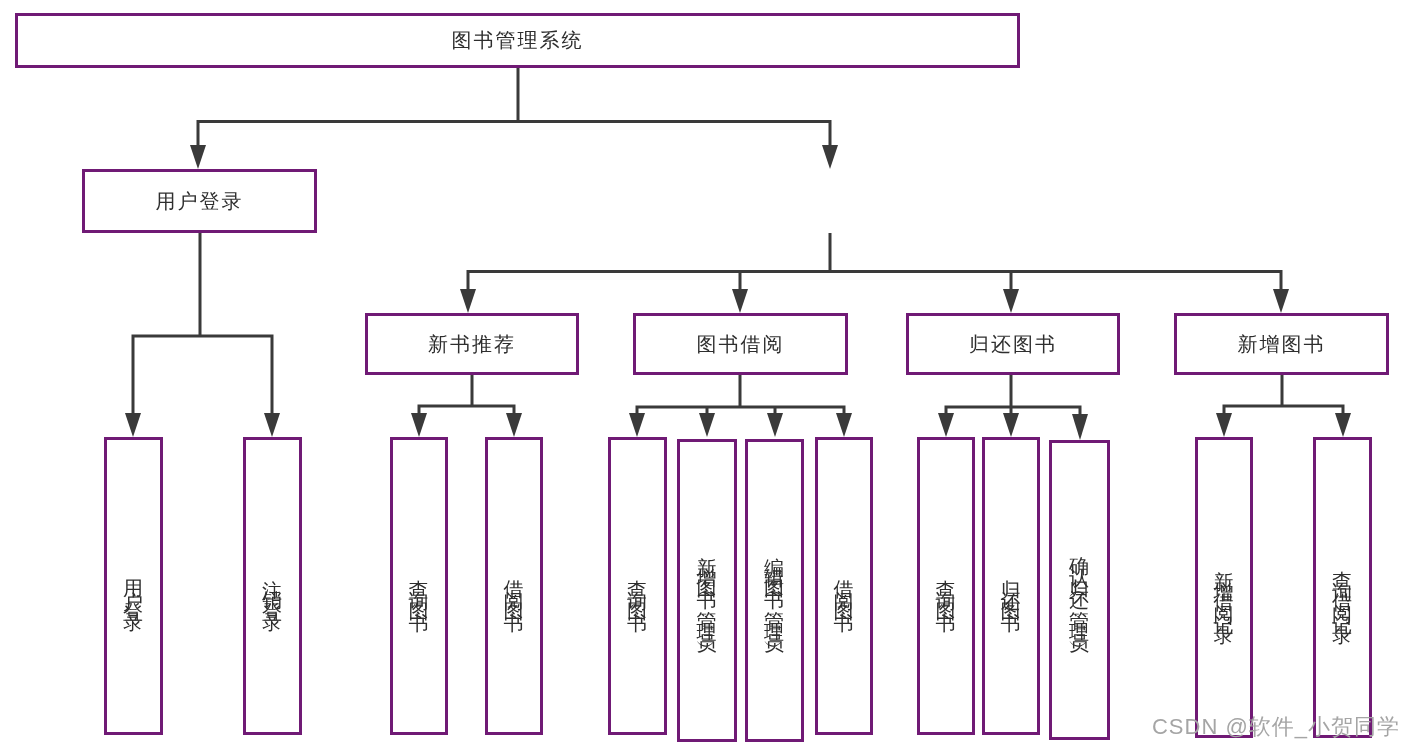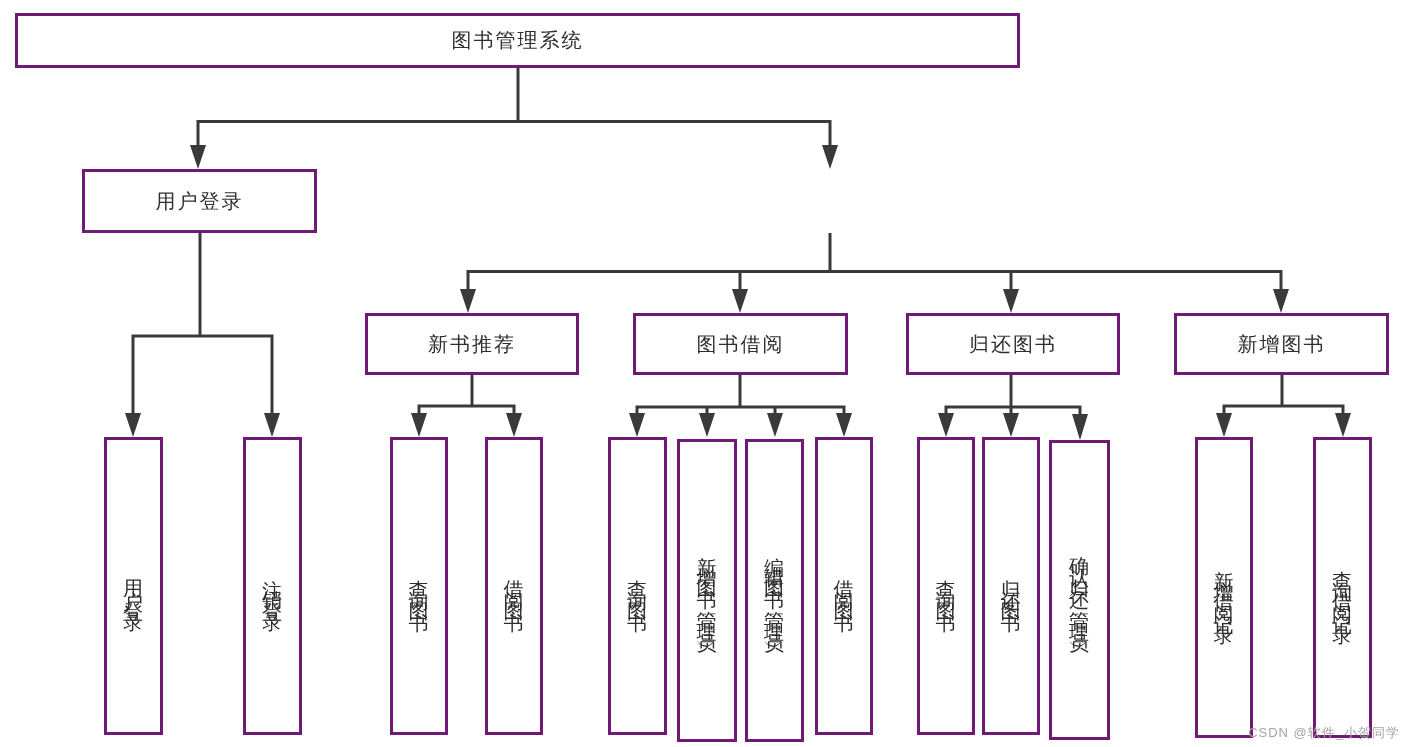--- a/index.html
+++ b/index.html
@@ -31,21 +31,21 @@
   }
   .box.v .lbl {
     writing-mode: vertical-rl;
     letter-spacing: 11px;
     line-height: 1;
   }
   .watermark {
     position: absolute;
     right: 5px;
     bottom: 5px;
-    font-size: 13px;
+    font-size: 22px;
     letter-spacing: 1px;
     color: #a5a5a5;
     z-index: 2;
     white-space: nowrap;
     text-align: center;
   }
 </style>
 </head>
 <body>
 

